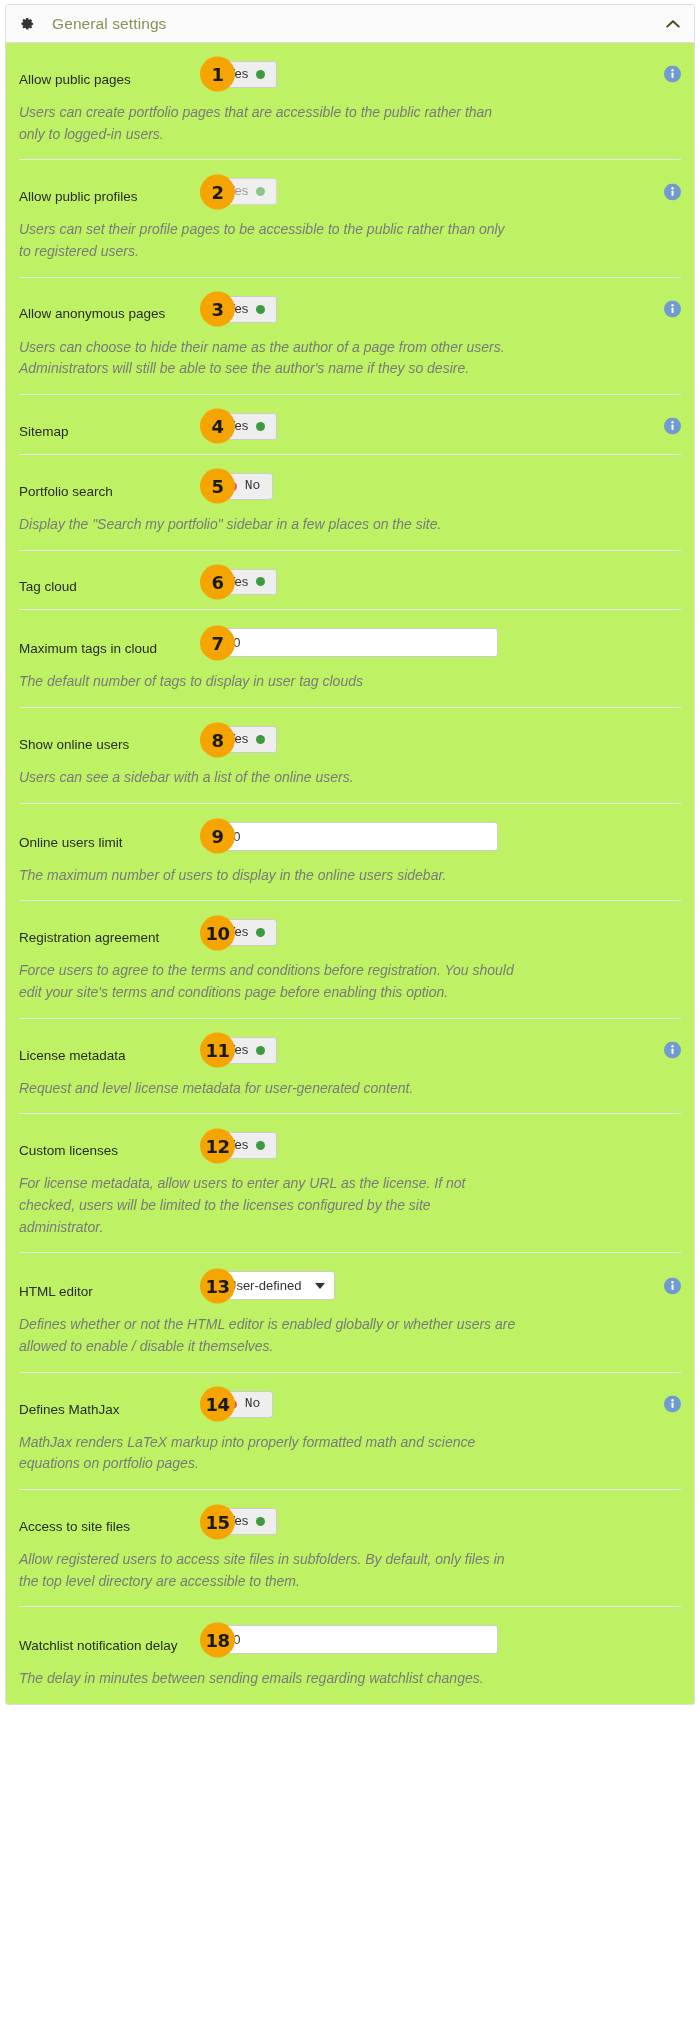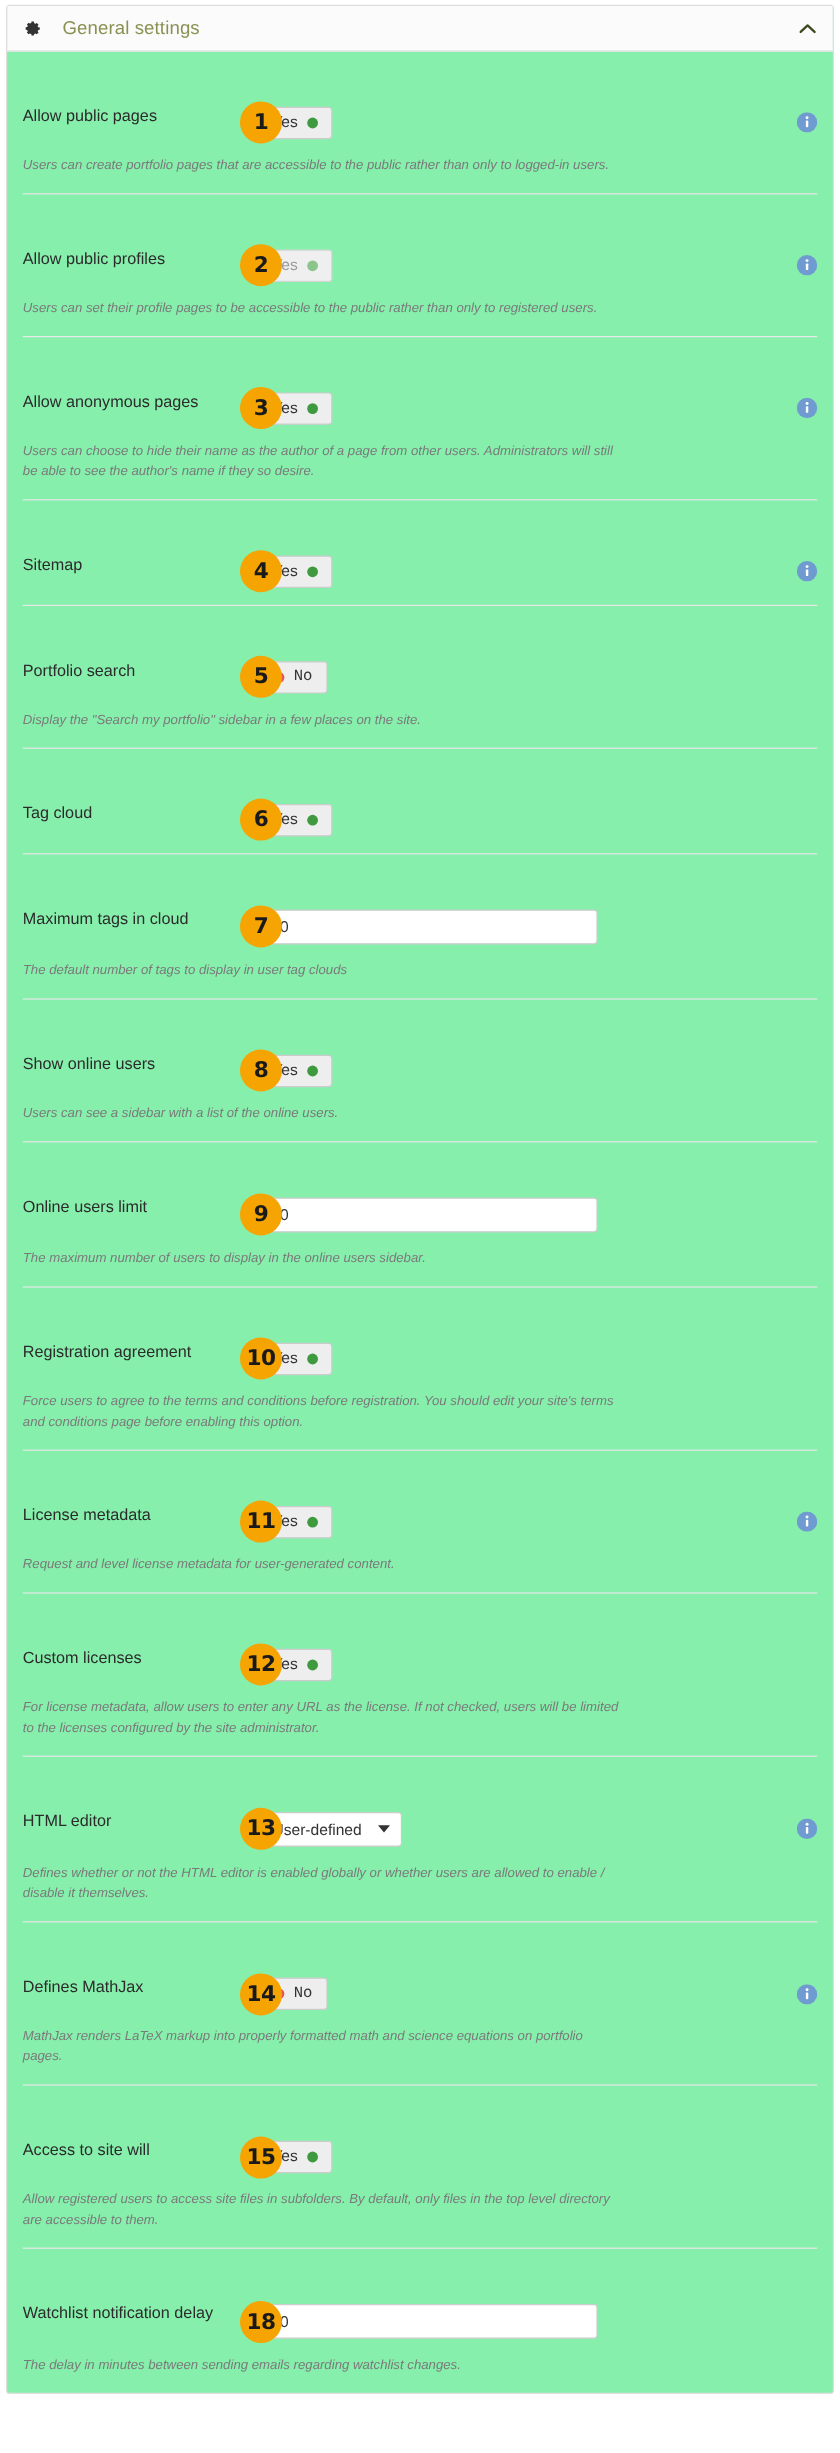--- a/index.html
+++ b/index.html
@@ -11,21 +11,21 @@
   #page {
     width: 700px;
     min-height: 2044px;
     position: relative;
     background: #fff;
     padding: 4px 5px 6px 5px;
   }
   .card {
     border: 1px solid #ddd;
     border-radius: 3px;
-    background: #86efac;
+    background: #bef264;
     overflow: visible;
   }
   
   .card-header {
     height: 38px;
     background: #fbfbfb;
     border-bottom: 1px solid #ddd;
     display: flex;
     align-items: center;
     padding: 0 14px 0 14px;
@@ -52,24 +52,23 @@
   
   .row-list { padding: 0 13px; }
   .setting-row {
     position: relative;
     border-bottom: 1px solid #e8e8e8;
     padding: 18px 0 14px 0;
   }
   .setting-row:last-child { border-bottom: none; }
   .row-top {
     display: flex;
-    align-items: flex-start;
+    align-items: flex-end;
     min-height: 26px;
     position: relative;
-    margin-top: 28px;
   }
   .row-label {
     width: 196px;
     flex: 0 0 196px;
     font-size: 13.5px;
     color: #2b2b2b;
     line-height: 1.2;
   }
   .row-label.disabled { color: #2b2b2b; }
   .control-area {
@@ -129,21 +128,21 @@
     justify-content: space-between;
   }
   .caret-down {
     width: 0; height: 0;
     border-left: 5px solid transparent;
     border-right: 5px solid transparent;
     border-top: 6px solid #333;
   }
   
   .row-desc {
-    font-size: 11px;
+    font-size: 14px;
     font-style: italic;
     color: #7a7a7a;
     line-height: 1.55;
     margin-top: 14px;
     max-width: 498px;
   }
   
   .info-icon {
     position: absolute;
     right: 0;
@@ -394,21 +393,21 @@
                   <rect x="7.1" y="6.6" width="1.9" height="5.2" rx="0.7" fill="#fff"></rect>
                   <circle cx="8.05" cy="4.4" r="1.15" fill="#fff"></circle>
                 </svg></span>
             </div>
             <div class="badge">14</div>
           </div>
           <div class="row-desc">MathJax renders LaTeX markup into properly formatted math and science equations on portfolio pages.</div>
         </div>
         <div class="setting-row">
           <div class="row-top">
-            <div class="row-label">Access to site will</div>
+            <div class="row-label">Access to site files</div>
             <div class="control-area">
               <button class="toggle">
                 <span>Yes</span>
                 <span class="dot green"></span>
               </button>
             </div>
             <div class="badge">15</div>
           </div>
           <div class="row-desc">Allow registered users to access site files in subfolders. By default, only files in the top level directory are accessible to them.</div>
         </div>

